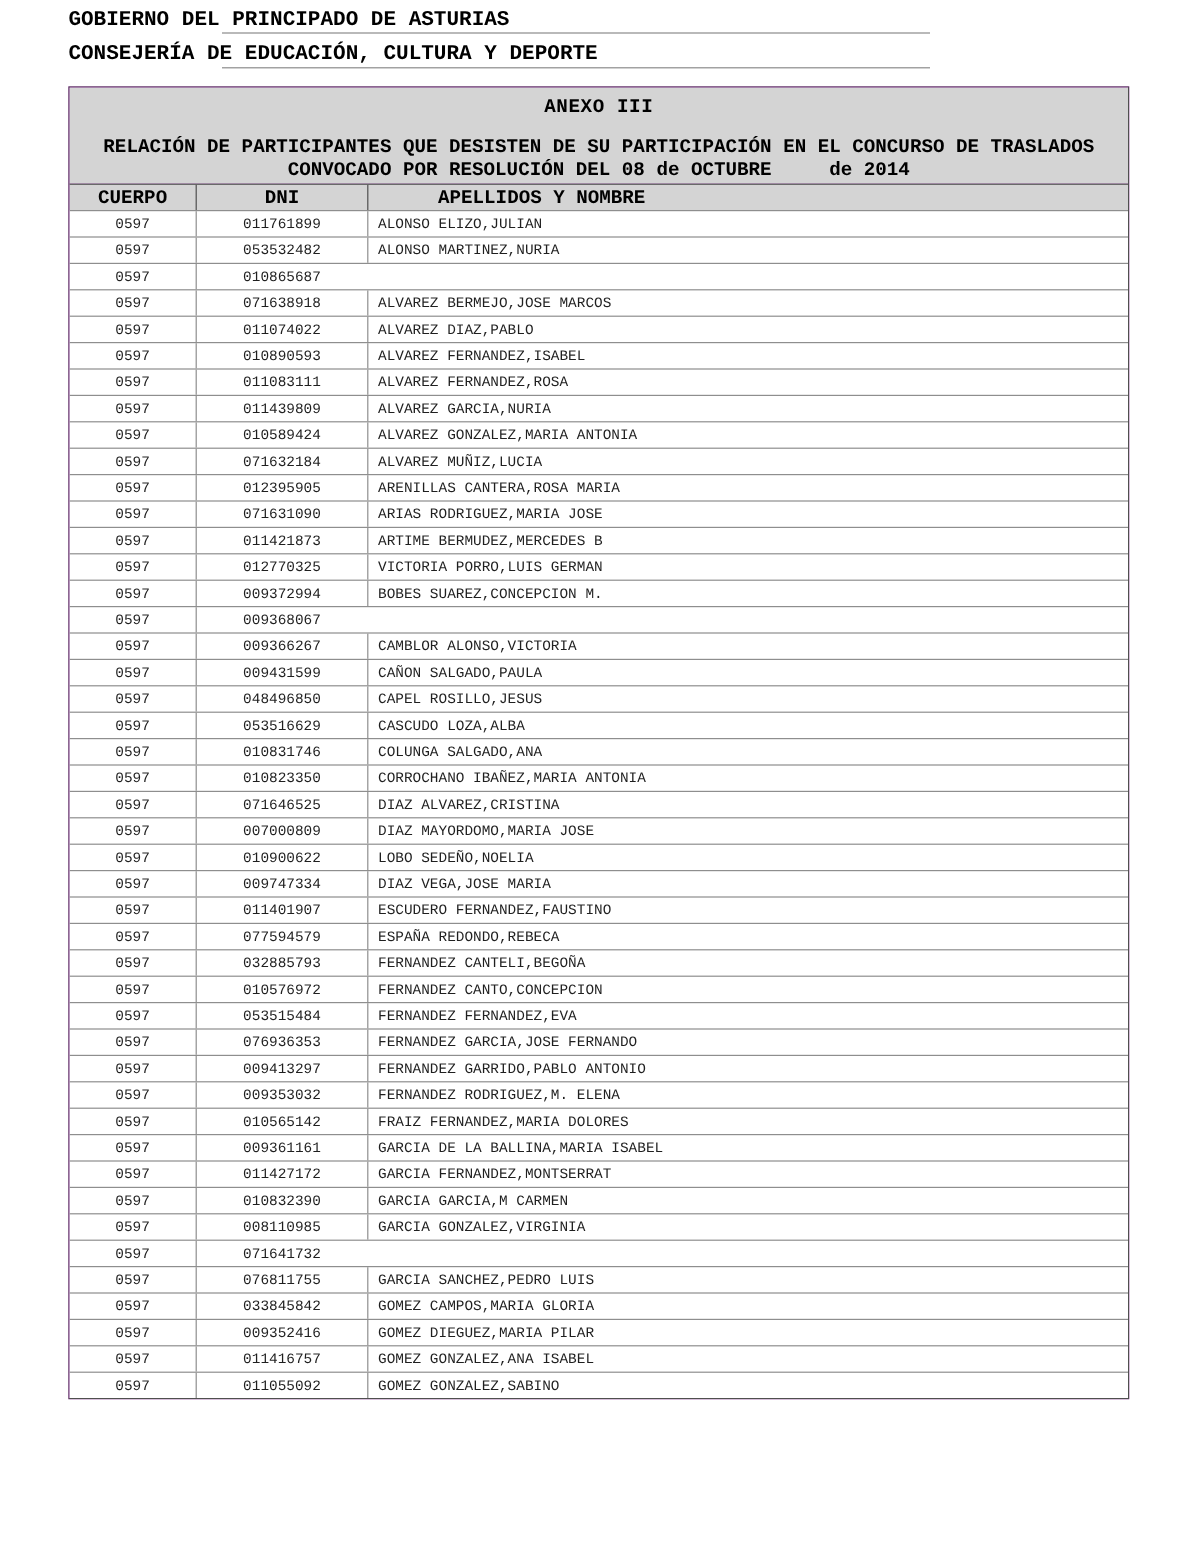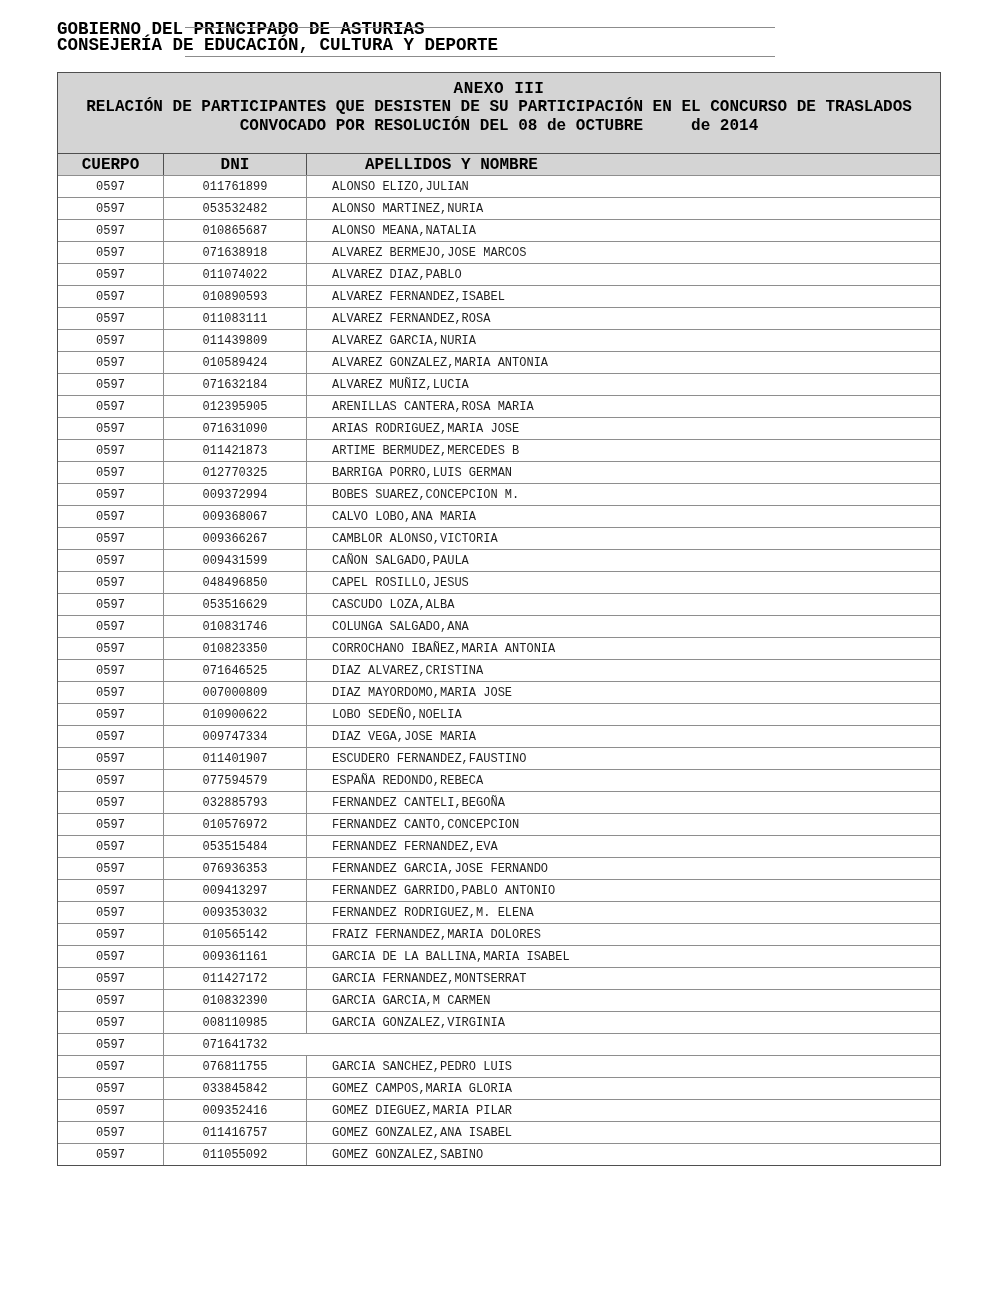--- a/index.html
+++ b/index.html
@@ -12,21 +12,21 @@
     overflow: hidden;
   }
   .doc { position: absolute; inset: 0; }
 
   
   .lh-line {
     position: absolute; left: 57px;
     font-size: 17.5px; font-weight: bold; line-height: 17px;
     letter-spacing: 0; white-space: pre; color: #000;
   }
-  .lh1 { top: 21px; }
+  .lh1 { top: 9px; }
   .lh2 { top: 37px; }
   .lh-rule {
     position: absolute; left: 185px; width: 590px; height: 0;
     border-top: 1.5px solid #8c8c8c;
   }
   .rule1 { top: 27px; }
   .rule2 { top: 56px; }
 
   
   .annex-table {
@@ -37,21 +37,21 @@
   .title-section {
     height: 80px;
     background: #d4d4d4;
     text-align: center;
   }
   .annex-title {
     padding-top: 7px;
     font-size: 16px; font-weight: bold; line-height: 18px;
     letter-spacing: 0.5px;
   }
-  .desc { margin-top: 0; font-size: 16px; font-weight: bold; line-height: 19px; }
+  .desc { margin-top: 16px; font-size: 16px; font-weight: bold; line-height: 19px; }
   .desc-line { white-space: pre; }
 
   .header-row {
     display: flex; height: 22px;
     background: #d4d4d4;
     border-top: 1px solid #4f4f4f;
     font-size: 16px; font-weight: bold;
   }
   .header-row .cell { border-left: 1px solid #4f4f4f; }
   .header-row .cell:first-child { border-left: none; }
@@ -66,21 +66,21 @@
   .header-row .col-nombre { padding-left: 58px; }
 
   .tbody { background: #fff; }
   .trow {
     display: flex; height: 22px;
     border-top: 1px solid #8e8e8e;
     font-size: 12px; font-weight: normal; color: #1f1f1f;
   }
   .trow .cell { border-left: 1px solid #8e8e8e; }
   .trow .cell:first-child { border-left: none; }
-  .trow .col-nombre { padding-left: 25px; }
+  .trow .col-nombre { padding-left: 8px; }
 </style>
 </head>
 <body>
 
 <div class="doc">
 
   <div class="lh-line lh1">GOBIERNO DEL PRINCIPADO DE ASTURIAS</div>
   <div class="lh-rule rule1"></div>
 
   <div class="lh-line lh2">CONSEJERÍA DE EDUCACIÓN, CULTURA Y DEPORTE</div>
@@ -109,21 +109,20 @@
           <div class="cell col-nombre">ALONSO ELIZO,JULIAN</div>
         </div>
         <div class="trow">
           <div class="cell col-cuerpo">0597</div>
           <div class="cell col-dni">053532482</div>
           <div class="cell col-nombre">ALONSO MARTINEZ,NURIA</div>
         </div>
         <div class="trow">
           <div class="cell col-cuerpo">0597</div>
           <div class="cell col-dni">010865687</div>
-          <div class="cell col-nombre">ALONSO MEANA,NATALIA</div>
         </div>
         <div class="trow">
           <div class="cell col-cuerpo">0597</div>
           <div class="cell col-dni">071638918</div>
           <div class="cell col-nombre">ALVAREZ BERMEJO,JOSE MARCOS</div>
         </div>
         <div class="trow">
           <div class="cell col-cuerpo">0597</div>
           <div class="cell col-dni">011074022</div>
           <div class="cell col-nombre">ALVAREZ DIAZ,PABLO</div>
@@ -164,31 +163,30 @@
           <div class="cell col-nombre">ARIAS RODRIGUEZ,MARIA JOSE</div>
         </div>
         <div class="trow">
           <div class="cell col-cuerpo">0597</div>
           <div class="cell col-dni">011421873</div>
           <div class="cell col-nombre">ARTIME BERMUDEZ,MERCEDES B</div>
         </div>
         <div class="trow">
           <div class="cell col-cuerpo">0597</div>
           <div class="cell col-dni">012770325</div>
-          <div class="cell col-nombre">BARRIGA PORRO,LUIS GERMAN</div>
+          <div class="cell col-nombre">VICTORIA PORRO,LUIS GERMAN</div>
         </div>
         <div class="trow">
           <div class="cell col-cuerpo">0597</div>
           <div class="cell col-dni">009372994</div>
           <div class="cell col-nombre">BOBES SUAREZ,CONCEPCION M.</div>
         </div>
         <div class="trow">
           <div class="cell col-cuerpo">0597</div>
           <div class="cell col-dni">009368067</div>
-          <div class="cell col-nombre">CALVO LOBO,ANA MARIA</div>
         </div>
         <div class="trow">
           <div class="cell col-cuerpo">0597</div>
           <div class="cell col-dni">009366267</div>
           <div class="cell col-nombre">CAMBLOR ALONSO,VICTORIA</div>
         </div>
         <div class="trow">
           <div class="cell col-cuerpo">0597</div>
           <div class="cell col-dni">009431599</div>
           <div class="cell col-nombre">CAÑON SALGADO,PAULA</div>

